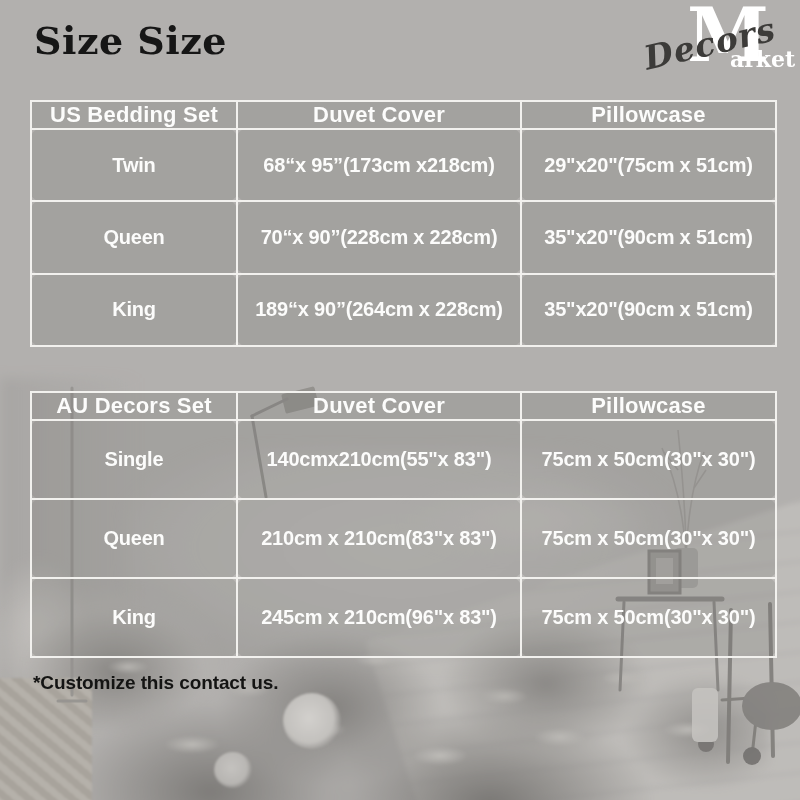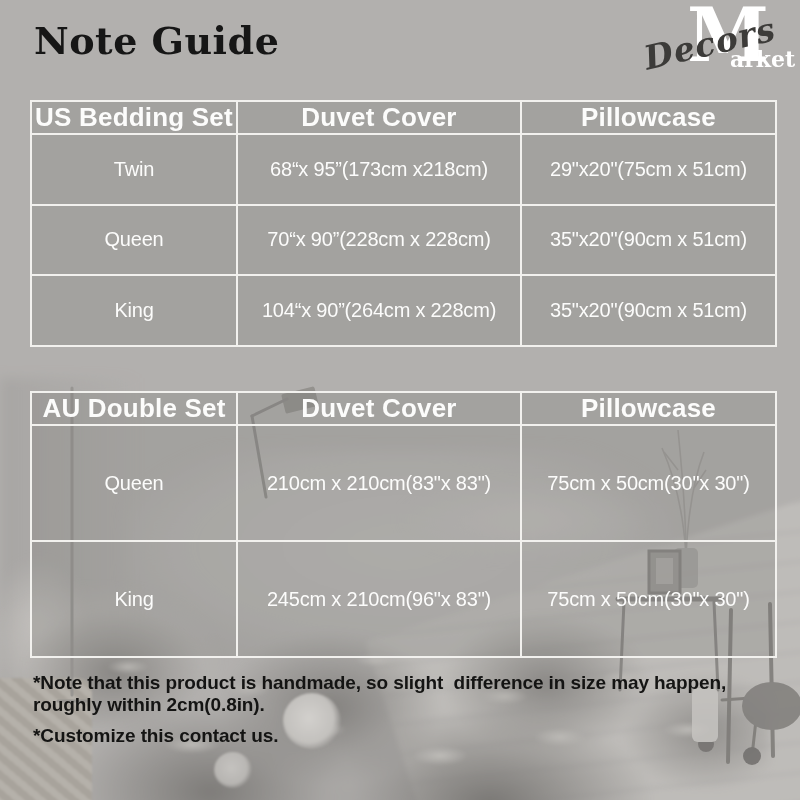--- a/index.html
+++ b/index.html
@@ -62,22 +62,22 @@
     font-size:33px;color:#3c3b39;letter-spacing:1px;}
   .logo-rest{position:absolute;left:95px;top:38px;font-family:"DejaVu Serif","Liberation Serif",serif;
     font-weight:700;font-size:22px;color:#ffffff;}
 
   table.size-table{position:absolute;left:30px;width:745px;border-collapse:collapse;
     table-layout:fixed;z-index:2;}
   #us-table{top:100px;height:247px;}
   #au-table{top:391px;height:267px;}
   .size-table th,.size-table td{border:2px solid #f2f1ee;background:rgba(118,116,114,0.24);
     color:#fcfcfb;text-align:center;vertical-align:middle;padding:0;overflow:hidden;}
-  .size-table th{font-size:26px;font-weight:700;letter-spacing:.2px;}
-  .size-table td{font-size:20px;font-weight:400;letter-spacing:-.2px;}
+  .size-table th{font-size:22px;font-weight:700;letter-spacing:.2px;}
+  .size-table td{font-size:20px;font-weight:700;letter-spacing:-.2px;border-radius:9px;}
 
   .notes{position:absolute;left:33px;top:672px;width:752px;z-index:2;color:#141413;}
   .note{margin:0;font-weight:700;font-size:19px;line-height:21.5px;letter-spacing:-.1px;
     white-space:pre-wrap;}
   .note + .note{margin-top:10px;}
 </style>
 </head>
 <body>
 
 <div class="page">
@@ -128,21 +128,21 @@
         <line x1="706" y1="744" x2="716" y2="712" stroke-width="3"></line>
         <line x1="752" y1="756" x2="756" y2="720" stroke-width="3"></line>
         <circle cx="706" cy="744" r="8" fill="#474543" stroke="none"></circle>
         <circle cx="752" cy="756" r="9" fill="#403e3c" stroke="none"></circle>
       </g>
       <rect x="692" y="688" width="26" height="54" rx="6" fill="#d5d3cf"></rect>
       <ellipse cx="772" cy="706" rx="30" ry="24" fill="#5b5956"></ellipse>
     </svg>
   </div>
 
-  <h1 class="page-title">Note Guide</h1>
+  <h1 class="page-title">Size Size</h1>
   <div class="logo">
     <span class="logo-m">M</span>
     <span class="logo-rest">arket</span>
     <span class="logo-script">Decors</span>
   </div>
 
   <table class="size-table" id="us-table">
     <colgroup>
         <col style="width:206px">
         <col style="width:284px">
@@ -161,51 +161,55 @@
         <td>68“x 95”(173cm x218cm)</td>
         <td>29"x20"(75cm x 51cm)</td>
       </tr>
       <tr>
         <td>Queen</td>
         <td>70“x 90”(228cm x 228cm)</td>
         <td>35"x20"(90cm x 51cm)</td>
       </tr>
       <tr>
         <td>King</td>
-        <td>104“x 90”(264cm x 228cm)</td>
+        <td>189“x 90”(264cm x 228cm)</td>
         <td>35"x20"(90cm x 51cm)</td>
       </tr>
     </tbody>
   </table>
 
   <table class="size-table" id="au-table">
     <colgroup>
         <col style="width:206px">
         <col style="width:284px">
         <col style="width:255px">
       </colgroup>
     <thead>
       <tr>
-        <th>AU Double Set</th>
+        <th>AU Decors Set</th>
         <th>Duvet Cover</th>
         <th>Pillowcase</th>
       </tr>
     </thead>
     <tbody>
+      <tr>
+        <td>Single</td>
+        <td>140cmx210cm(55"x 83")</td>
+        <td>75cm x 50cm(30"x 30")</td>
+      </tr>
       <tr>
         <td>Queen</td>
         <td>210cm x 210cm(83"x 83")</td>
         <td>75cm x 50cm(30"x 30")</td>
       </tr>
       <tr>
         <td>King</td>
         <td>245cm x 210cm(96"x 83")</td>
         <td>75cm x 50cm(30"x 30")</td>
       </tr>
     </tbody>
   </table>
 
   <div class="notes">
-    <p class="note">*Note that this product is handmade, so slight  difference in size may happen, roughly within 2cm(0.8in).</p>
     <p class="note">*Customize this contact us.</p>
   </div>
 
 </div>
 
 </body></html>

